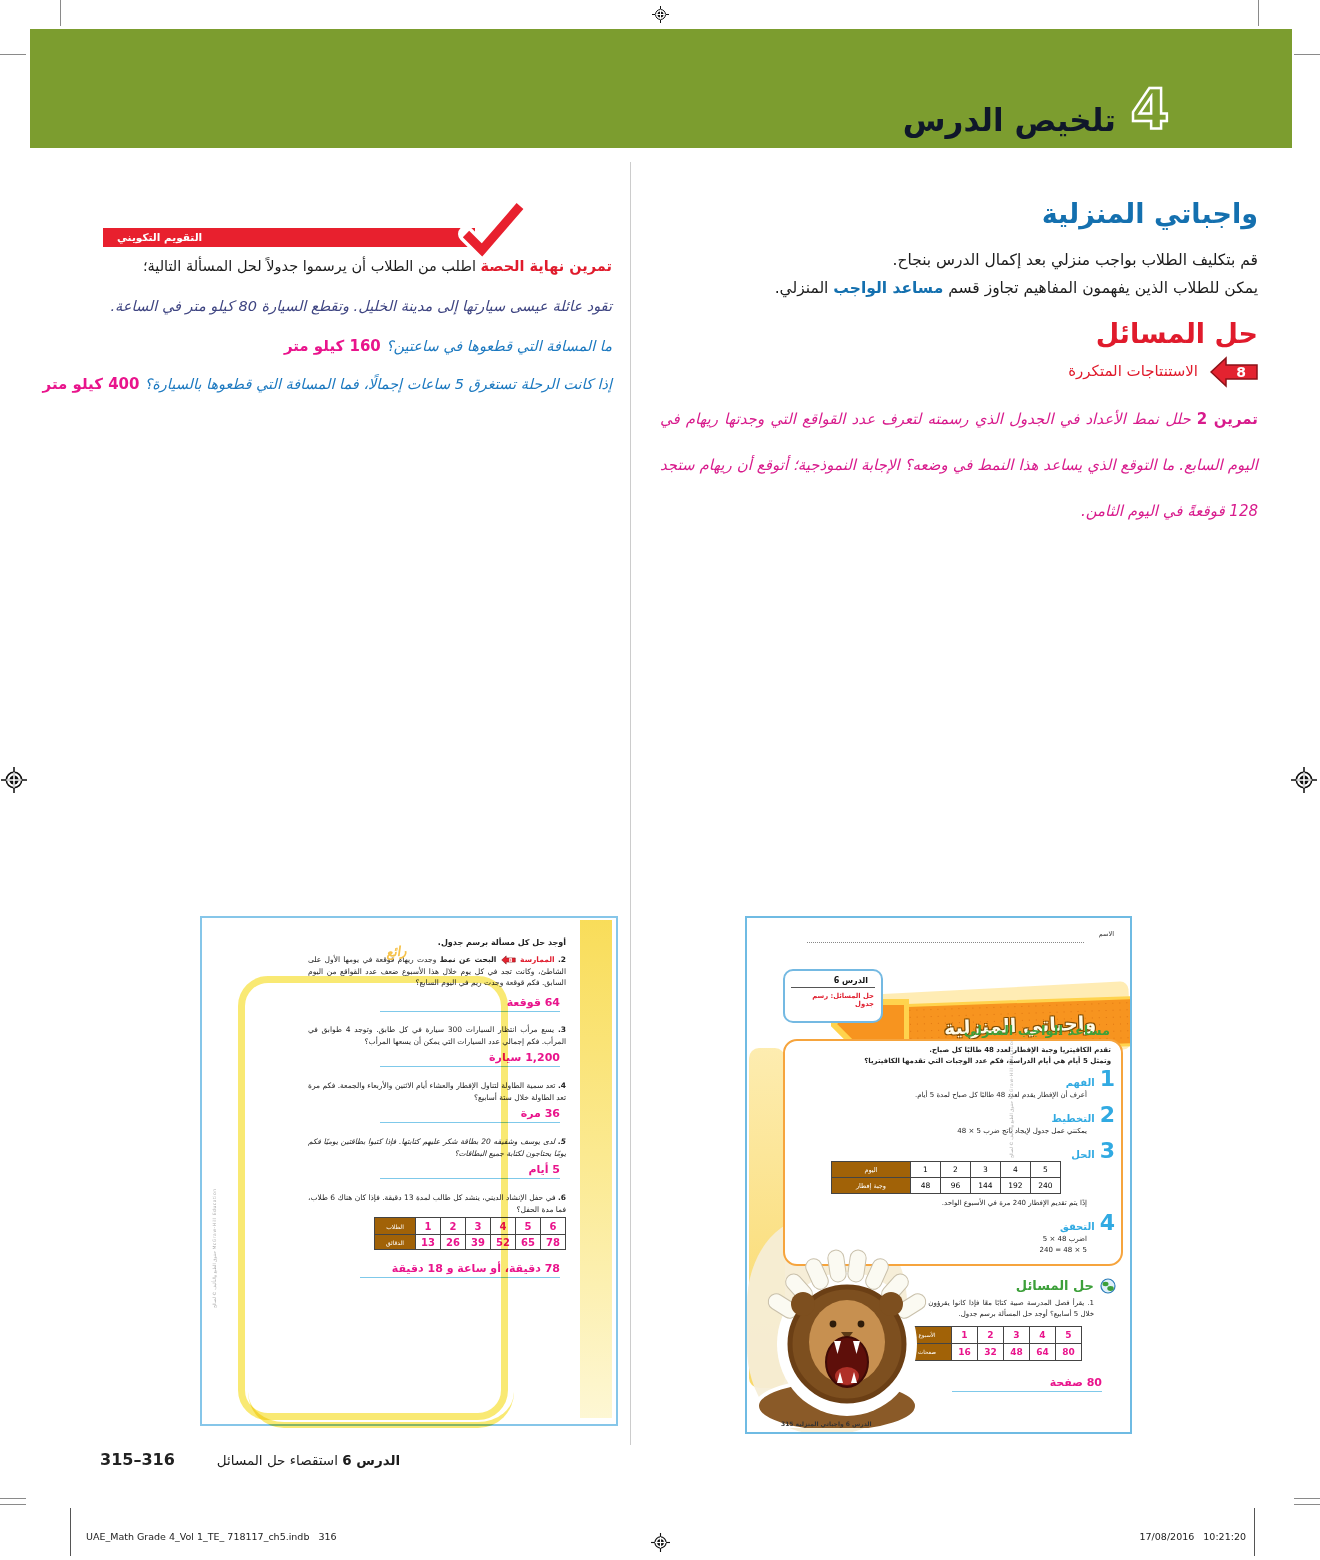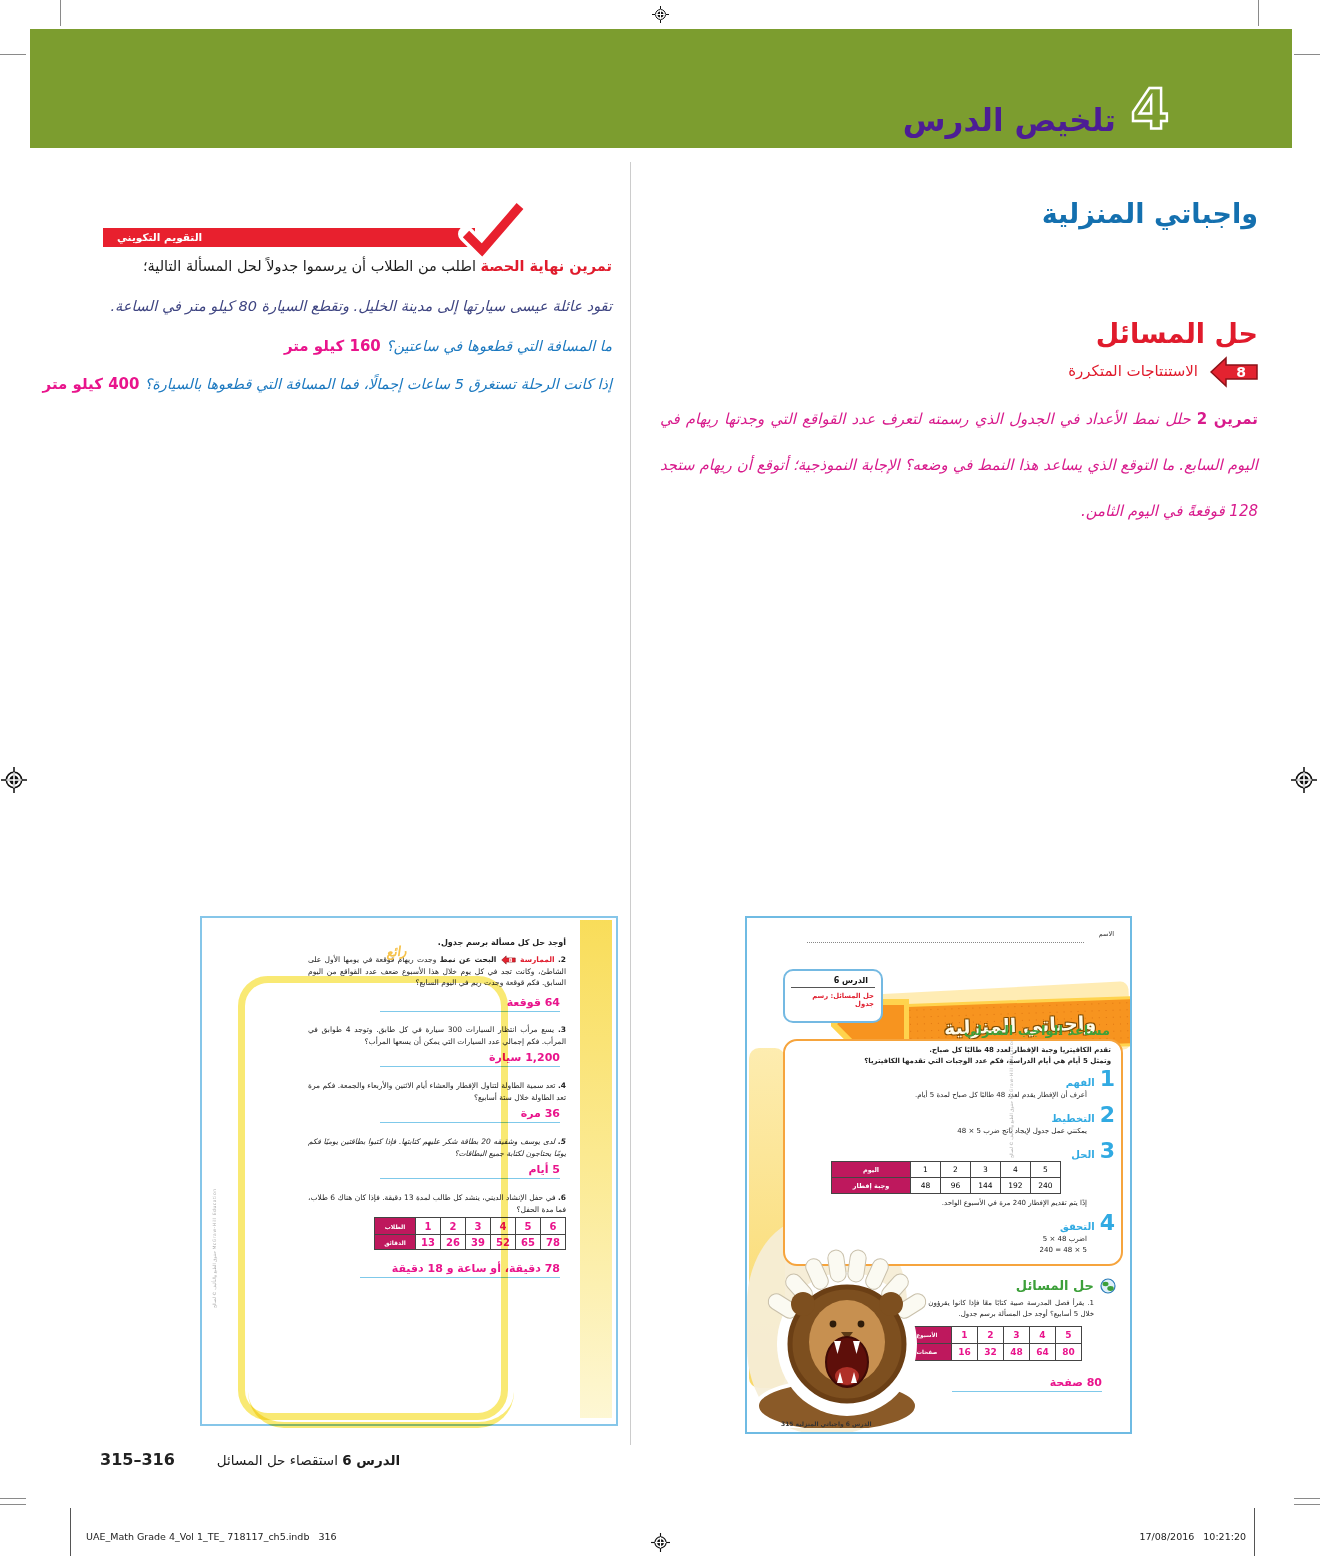--- a/index.html
+++ b/index.html
@@ -4,21 +4,21 @@
 <style>
   html,body{margin:0;padding:0;background:#fff;}
   .page{position:relative;width:1320px;height:1560px;background:#fff;overflow:hidden;
         font-family:"DejaVu Sans","Liberation Sans",sans-serif;}
   .abs{position:absolute;}
   .rtl{direction:rtl;unicode-bidi:embed;}
   .nowrap{white-space:nowrap;}
   .pre{white-space:pre;}
   
   .band{background:#7c9d2f;}
-  .band-title{color:#4c1d95;font-weight:bold;font-size:31px;}
+  .band-title{color:#0f172a;font-weight:bold;font-size:31px;}
   
   .h-blue{color:#1470af;font-weight:bold;font-size:27px;}
   .h-red{color:#e01b2c;font-weight:bold;font-size:27px;}
   .body-txt{color:#1c1c1c;font-size:15.5px;line-height:28px;}
   .blue-bold{color:#1470af;font-weight:bold;}
   .std-label{color:#e01b2c;font-weight:normal;font-size:15px;}
   .magenta-para{color:#d81b8c;font-size:15px;line-height:46px;text-align:justify;font-style:italic;}
   .magenta-para b{font-style:normal;}
   .red-banner{background:#e8202e;}
   .red-banner span{color:#fff;font-weight:bold;font-size:10.5px;line-height:19px;display:block;text-align:left;padding-left:14px;}
@@ -29,21 +29,21 @@
   .divider{background:#cccccc;width:1px;}
   .cropline{background:#8a8a8a;}
   
   .thumb{background:#fff;border:2px solid #86c6e9;}
   .tiny{font-size:7.5px;line-height:11.5px;color:#222;text-align:justify;}
   .tiny b{font-weight:bold;}
   .red-b{color:#e01b2c;font-weight:bold;margin-top:47px;}
   .ans-line{border-bottom:1.5px solid #7fc9ea;text-align:right;color:#e9148c;font-weight:bold;font-size:11px;padding-bottom:2px;}
   .tbl{border-collapse:collapse;}
   .tbl td{border:1px solid #444;text-align:center;vertical-align:middle;background:#fff;padding:0;}
-  .tbl td.hd{background:#be185d;color:#fff;font-weight:bold;}
+  .tbl td.hd{background:#a16207;color:#fff;font-weight:normal;}
   .mag-num{color:#e9148c;font-weight:bold;}
   .hl-loop{border:7px solid rgba(247,227,80,0.8);border-radius:30px;mix-blend-mode:multiply;}
   .scribble{color:#f6c24a;font-weight:bold;font-style:italic;transform:rotate(-6deg);}
   .vtext{color:#b0b0b0;font-size:4.5px;transform:rotate(-90deg);transform-origin:left top;white-space:nowrap;letter-spacing:.5px;}
   .green-h{color:#3da03a;font-weight:bold;font-size:13px;}
   .orange-box{border:2px solid #f6a43d;border-radius:14px;background:#fff;}
   .step-num{color:#31aae2;font-weight:bold;font-size:22px;line-height:20px;}
   .step-label{color:#31aae2;font-weight:bold;font-size:10px;margin-left:4px;}
   .banner-rect{background-color:#f7941f;background-image:radial-gradient(#e07612 16%,transparent 17%);background-size:7px 7px;border:3px solid #ffd34d;border-radius:4px;transform:rotate(-2deg);}
   .banner-glow{background:#ffe69b;opacity:.75;transform:rotate(-3deg);border-radius:8px;}
@@ -94,20 +94,26 @@
         <text x="22" y="52" text-anchor="middle" font-size="56" font-weight="bold" fill="none" stroke="#ffffff" stroke-width="2.4" font-family="DejaVu Sans, sans-serif">4</text>
       </svg>
       <div class="band-title rtl">تلخيص الدرس</div>
     </div>
   </div>
 
   <div class="abs divider" style="left:630px;top:162px;height:1283px;"></div>
 
   <div class="abs h-blue rtl" style="right:62px;top:198px;"></div>
   <div class="abs h-blue rtl" style="right:62px;top:198px;">واجباتي المنزلية</div>
+  <div class="abs body-txt rtl nowrap" style="right:62px;top:246px;">قم بتكليف الطلاب بواجب منزلي بعد إكمال الدرس بنجاح.</div>
+  <div class="abs body-txt rtl nowrap" style="right:62px;top:274px;">
+    <span>يمكن للطلاب الذين يفهمون المفاهيم تجاوز قسم</span>
+    <span class="blue-bold">مساعد الواجب</span>
+    <span>المنزلي.</span>
+  </div>
 
   <div class="abs h-red rtl" style="right:62px;top:318px;">حل المسائل</div>
 
   <svg class="abs" style="right:62px;top:355px;" width="48" height="34" viewBox="0 0 48 34">
     <polygon points="1,17 16,3 16,10 47,10 47,24 16,24 16,31" fill="#e32330" stroke="#8c1218" stroke-width="1.5"></polygon>
     <text x="31" y="22" text-anchor="middle" font-size="14" font-weight="bold" fill="#ffffff" font-family="DejaVu Sans, sans-serif">8</text>
   </svg>
   <div class="abs std-label rtl" style="right:122px;top:362px;">الاستنتاجات المتكررة</div>
 
   <div class="abs magenta-para rtl" style="right:62px;top:396px;width:598px;">

